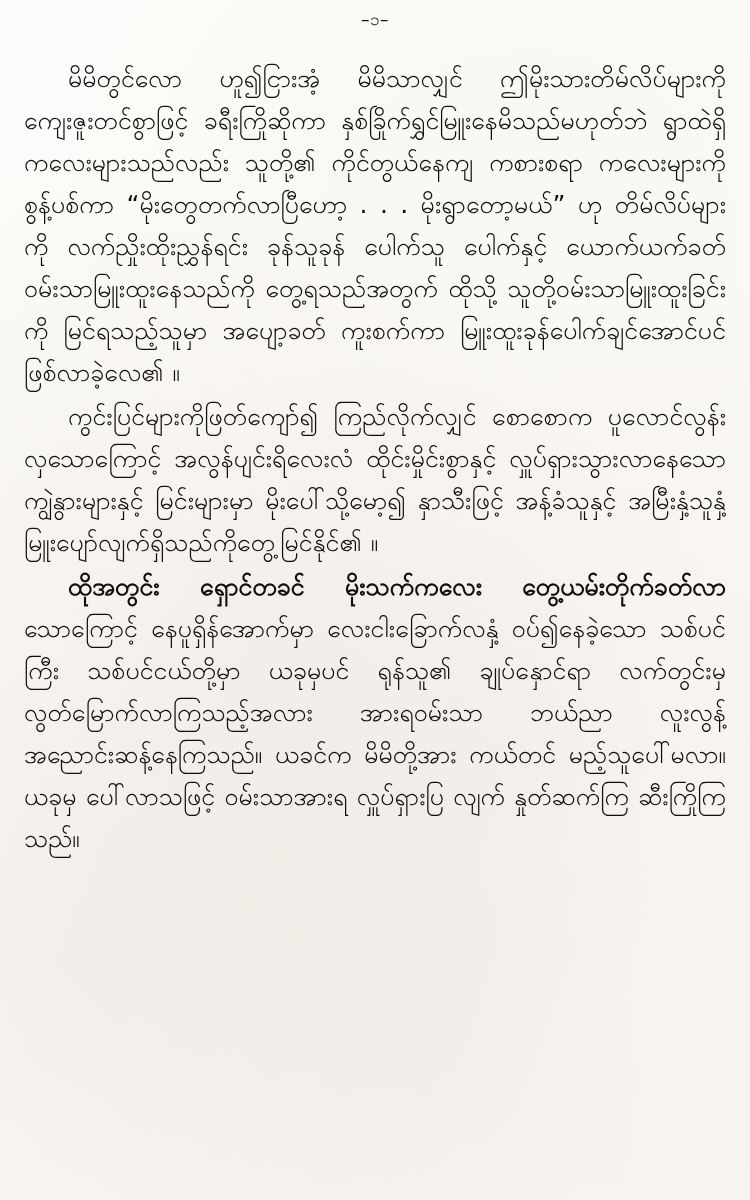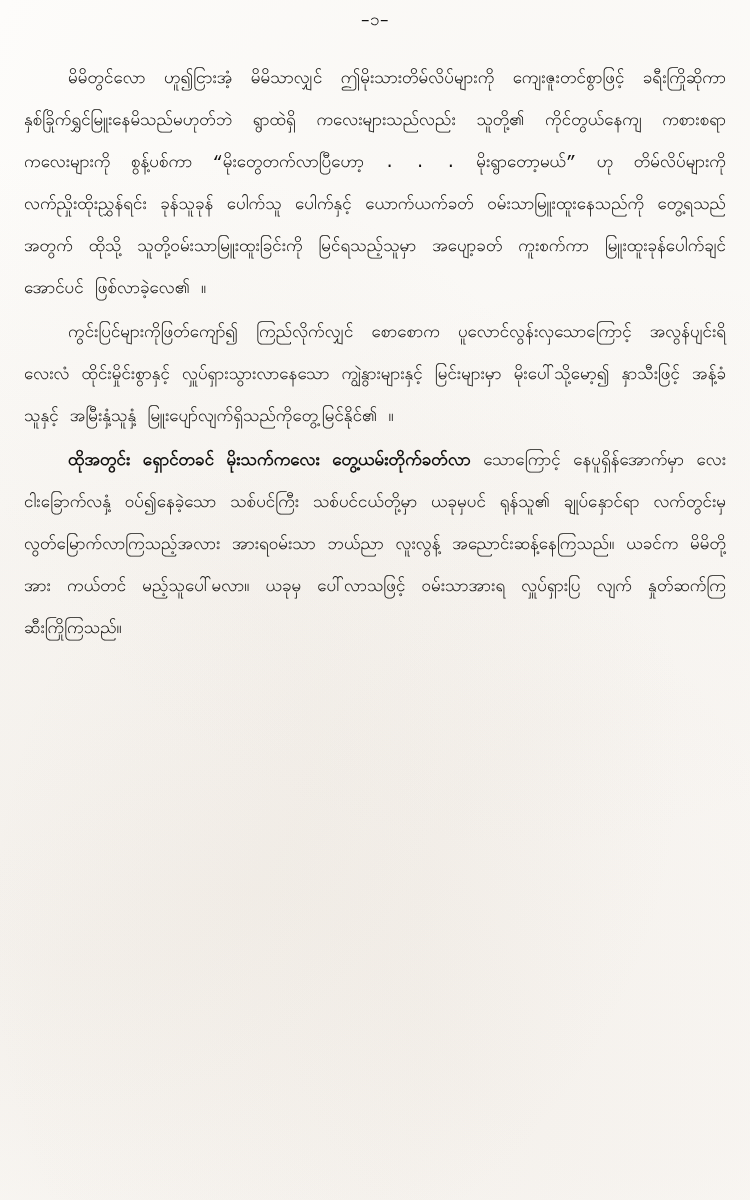--- a/index.html
+++ b/index.html
@@ -41,27 +41,26 @@
   }
   .body-text {
     position: absolute;
     top: 58px;
     left: 24px;
     right: 24px;
     color: #100f0d;
   }
   .para {
     margin: 0 0 2px 0;
-    font-size: 17px;
+    font-size: 25px;
     line-height: 42px;
     text-align: justify;
     text-justify: inter-word;
     text-indent: 44px;
     word-spacing: 1px;
-    font-family: Liberation Mono, monospace;
   }
   .para.bold-lead {
     font-weight: normal;
   }
   .para .lead {
     font-weight: bold;
     margin-top: 44px;
   }
 </style>
 </head>

